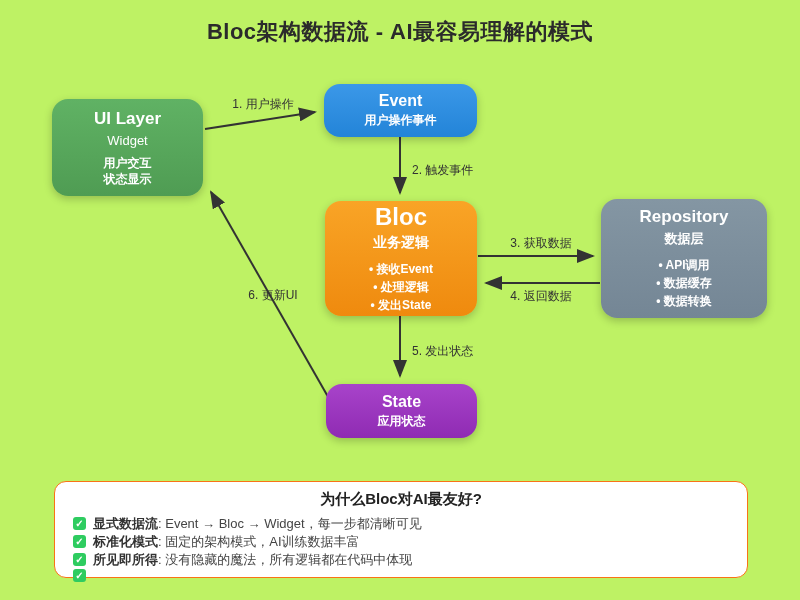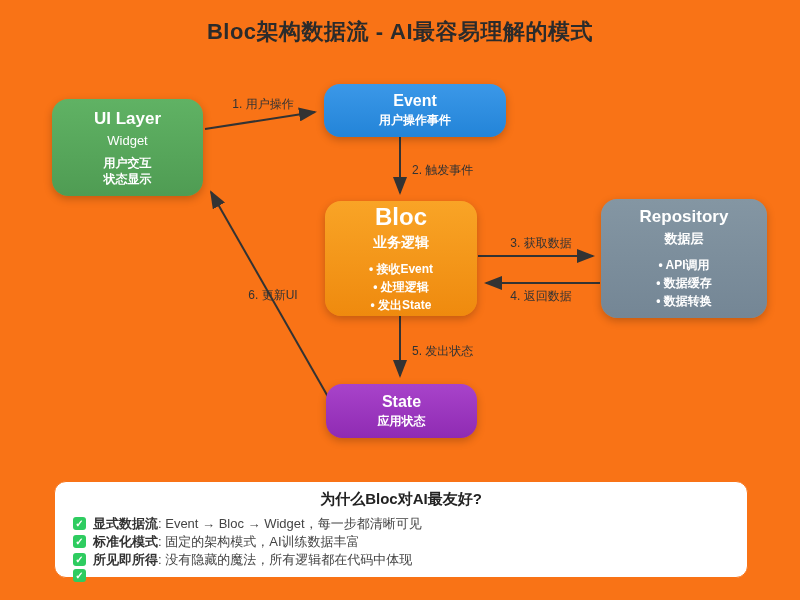--- a/index.html
+++ b/index.html
@@ -1,38 +1,38 @@
 <!DOCTYPE html>
 <html><head>
 <meta charset="utf-8">
 <style>
   * { margin:0; padding:0; box-sizing:border-box; }
   html,body { width:800px; height:600px; }
   body { font-family:"Liberation Sans", sans-serif; background:#f6f8fa; overflow:hidden; }
-  .canvas { position:relative; width:800px; height:600px; background:#f97316; }
+  .canvas { position:relative; width:800px; height:600px; background:#bef264; }
 
   .page-title { position:absolute; top:17px; left:0; width:800px; text-align:center;
     font-size:22px; font-weight:bold; color:#2b2b2b; letter-spacing:.5px; }
 
   svg.edges { position:absolute; left:0; top:0; width:800px; height:600px; pointer-events:none; }
 
   .node { position:absolute; border-radius:16px; color:#fff; text-align:center;
     display:flex; flex-direction:column; align-items:center; justify-content:center;
     box-shadow:0 3px 8px rgba(0,0,0,.22); }
   .node .n-title { font-weight:bold; }
   .node .n-sub { font-weight:bold; }
   .node .n-bullets { margin-top:8px; font-weight:bold; font-size:12px; line-height:18px; }
 
   .node-ui { left:52px; top:99px; width:151px; height:97px;
     background:linear-gradient(180deg,#60b264,#4f9c53); }
   .node-ui .n-title { font-size:17px; }
   .node-ui .n-widget { font-size:13px; margin-top:4px; font-weight:normal; }
   .node-ui .n-lines { margin-top:7px; font-weight:bold; font-size:12px; line-height:16px; }
 
-  .node-event { left:324px; top:84px; width:182px; height:53px;
+  .node-event { left:324px; top:84px; width:153px; height:53px;
     background:linear-gradient(180deg,#3b98e8,#2384d8); }
   .node-event .n-title { font-size:16px; }
   .node-event .n-sub { font-size:12px; margin-top:2px; }
 
   .node-bloc { left:325px; top:201px; width:152px; height:115px;
     background:linear-gradient(180deg,#f9a426,#ef8a0e); }
   .node-bloc .n-title { font-size:24px; }
   .node-bloc .n-sub { font-size:14px; margin-top:3px; }
 
   .node-repo { left:601px; top:199px; width:166px; height:119px;

